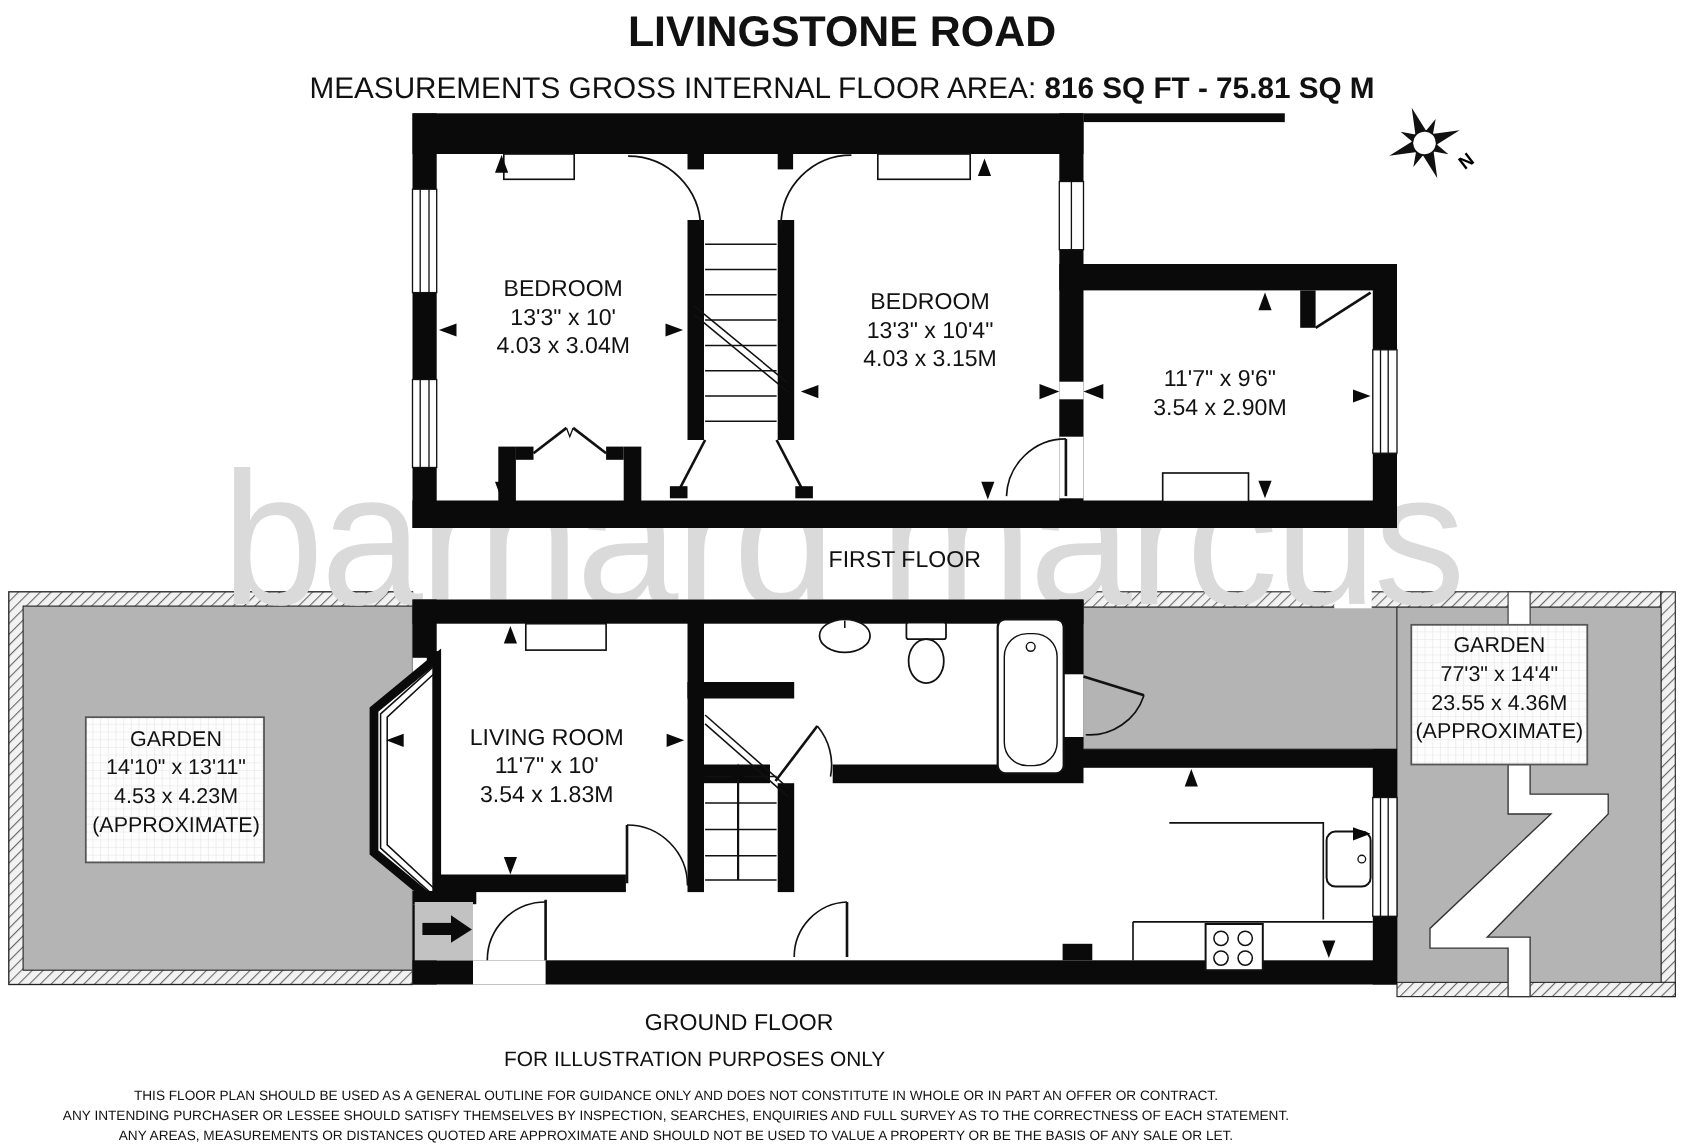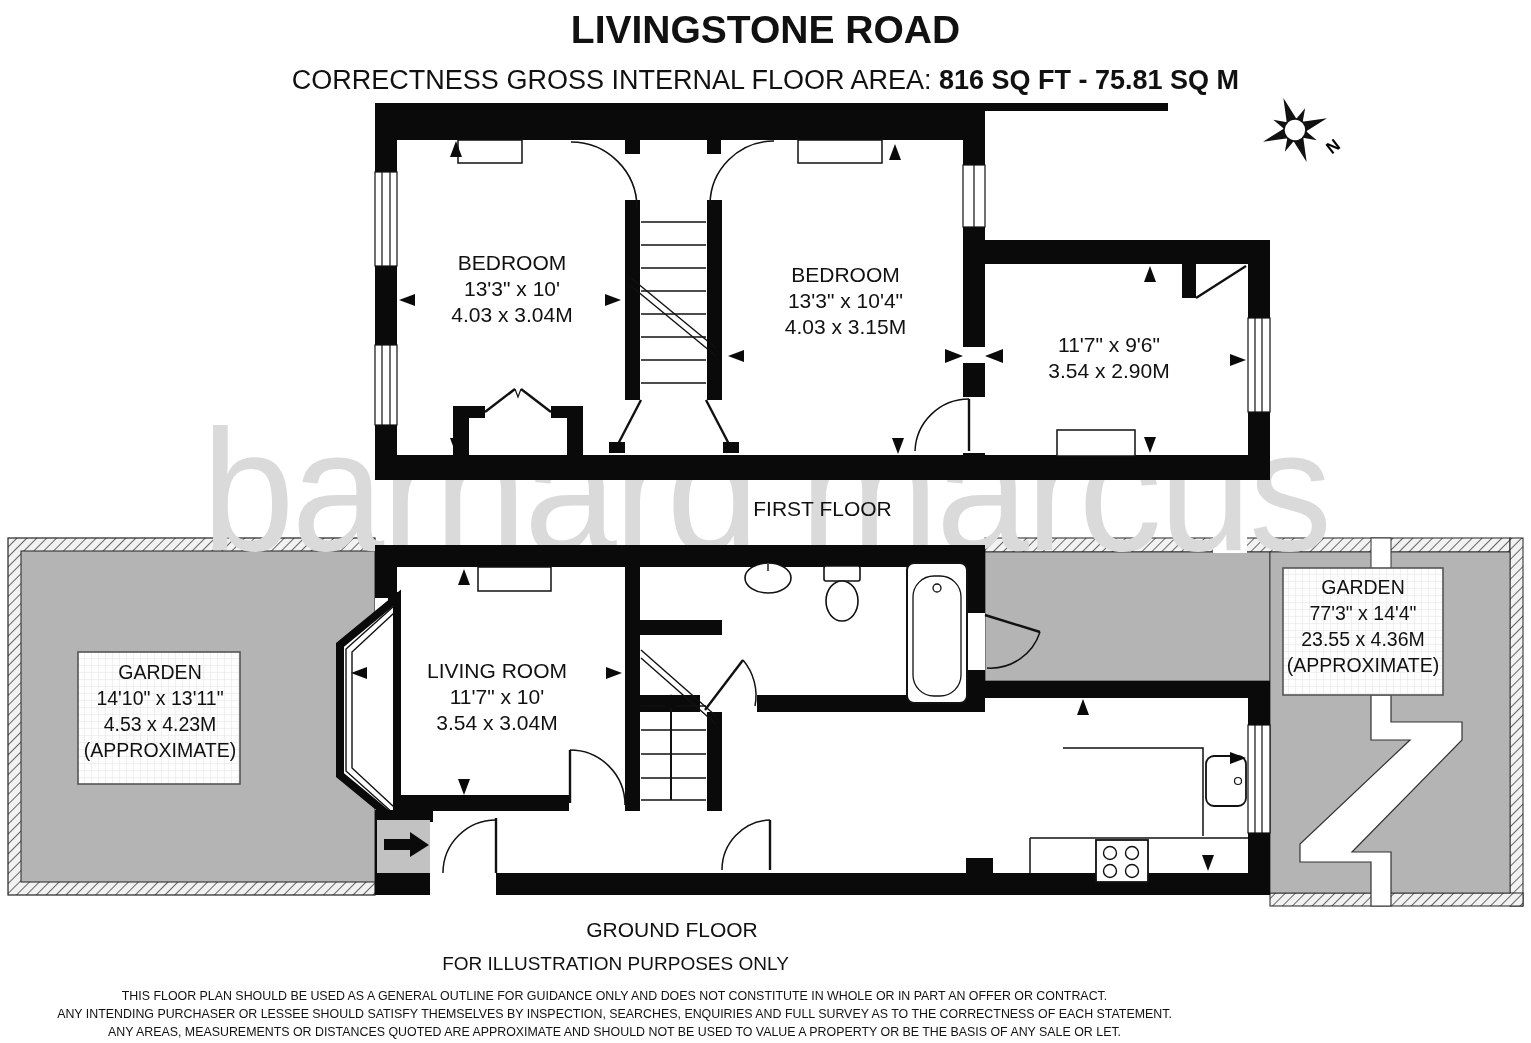--- a/index.html
+++ b/index.html
@@ -18,21 +18,21 @@
   .room{font-size:21px;}
   #b1{left:398px;top:250px;width:228px;}
   #b2{left:738px;top:262px;width:215px;}
   #r3{left:1000px;top:332px;width:218px;}
   #living{left:386px;top:658px;width:222px;}
   #dining{left:845px;top:733px;width:220px;}
   #gleft{left:80px;top:660px;width:160px;font-size:19.5px;line-height:1.33;}
   #gright{left:1284px;top:575px;width:158px;font-size:19.5px;line-height:1.33;}
   #ff-label{left:375px;top:496px;width:895px;font-size:21px;}
   #gf-label{left:0;top:917px;width:1344px;font-size:21px;}
-  #illus{left:0;top:952px;width:1231px;font-size:19px;}
+  #illus{left:0;top:952px;width:1231px;font-size:19px;padding-left:16px;}
   #disc{left:0;top:988px;width:1229px;font-size:12.4px;line-height:1.45;}
 </style>
 </head>
 <body>
 
 <div id="page">
 
   <svg id="gardens-layer" width="1531" height="1043" viewBox="0 0 1531 1043">
     <defs>
       <pattern id="hatch" width="7" height="7" patternUnits="userSpaceOnUse" patternTransform="rotate(45)">
@@ -308,21 +308,21 @@
     <g transform="translate(1295,130) rotate(-20)">
       <polygon points="0,-34 6,-6 34,0 6,6 0,34 -6,6 -34,0 -6,-6" fill="#111"></polygon>
       <polygon points="0,-24 5,-5 24,0 5,5 0,24 -5,5 -24,0 -5,-5" fill="#111" transform="rotate(45)"></polygon>
       <circle cx="0" cy="0" r="11" fill="#fff" stroke="#111" stroke-width="1.5"></circle>
     </g>
     <text x="1328" y="156" font-size="17" font-weight="bold" font-family="Liberation Sans, sans-serif" transform="rotate(-38 1328 150)">N</text>
   </svg>
 
   <div class="txt" id="title">LIVINGSTONE ROAD</div>
   <div class="txt" id="subtitle">
-    <span>CORRECTNESS GROSS INTERNAL FLOOR AREA:</span>
+    <span>MEASUREMENTS GROSS INTERNAL FLOOR AREA:</span>
     <b>816 SQ FT - 75.81 SQ M</b>
   </div>
 
   <div class="txt room" id="b1">
     <div>BEDROOM</div>
     <div>13'3" x 10'</div>
     <div>4.03 x 3.04M</div>
   </div>
   <div class="txt room" id="b2">
     <div>BEDROOM</div>
@@ -331,21 +331,21 @@
   </div>
   <div class="txt room" id="r3">
     <div>11'7" x 9'6"</div>
     <div>3.54 x 2.90M</div>
   </div>
   <div class="txt" id="ff-label">FIRST FLOOR</div>
 
   <div class="txt room" id="living">
     <div>LIVING ROOM</div>
     <div>11'7" x 10'</div>
-    <div>3.54 x 3.04M</div>
+    <div>3.54 x 1.83M</div>
   </div>
 
   <div class="txt" id="gleft">
     <div>GARDEN</div>
     <div>14'10" x 13'11"</div>
     <div>4.53 x 4.23M</div>
     <div>(APPROXIMATE)</div>
   </div>
   <div class="txt" id="gright">
     <div>GARDEN</div>

